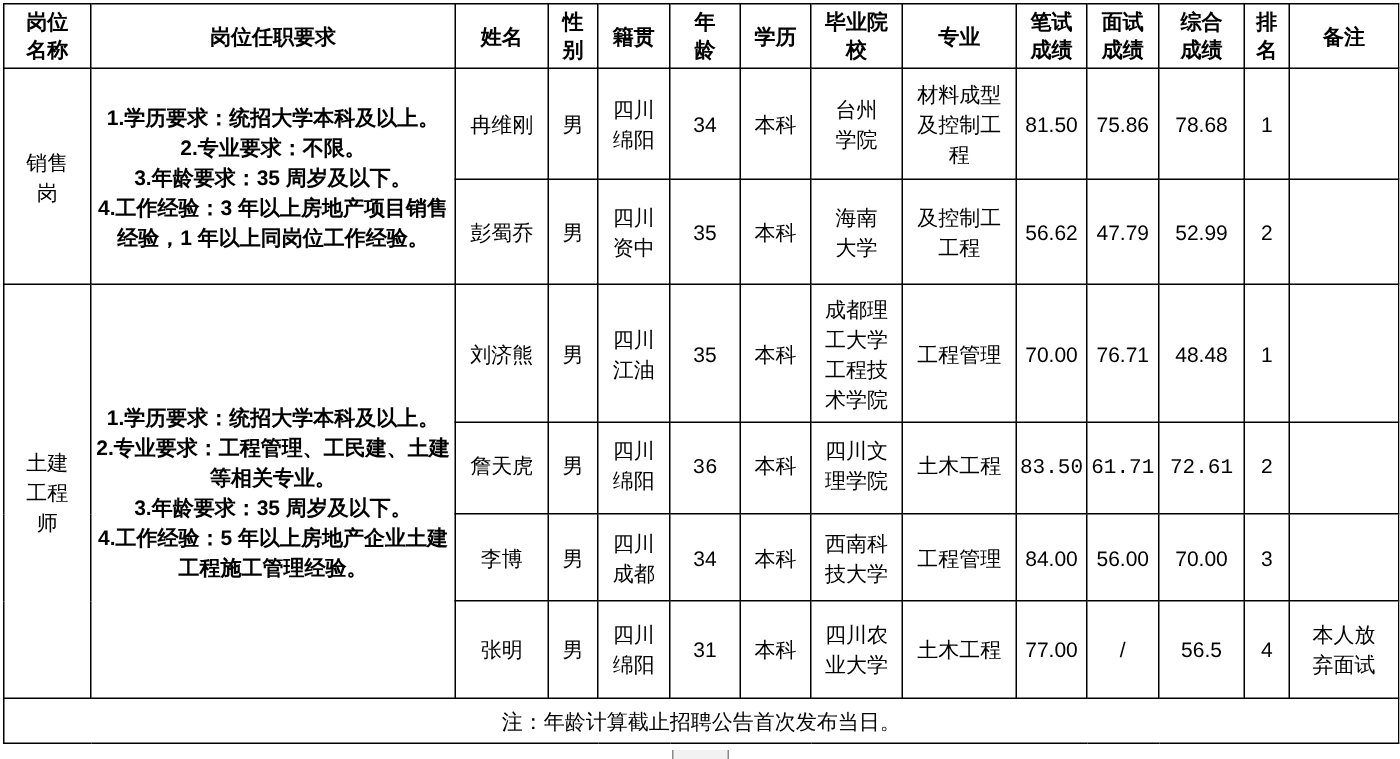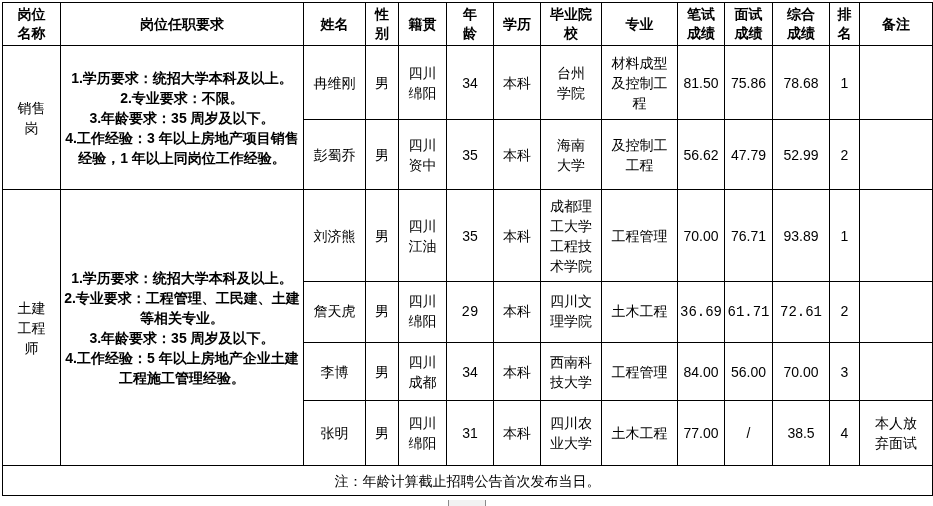--- a/index.html
+++ b/index.html
@@ -169,35 +169,35 @@
 江油</td>
         <td>35</td>
         <td>本科</td>
         <td>成都理
 工大学
 工程技
 术学院</td>
         <td>工程管理</td>
         <td>70.00</td>
         <td>76.71</td>
-        <td>93.89</td>
+        <td>48.48</td>
         <td>1</td>
         <td></td>
       </tr>
       <tr class="r-4">
         <td>詹天虎</td>
         <td>男</td>
         <td>四川
 绵阳</td>
-        <td>29</td>
+        <td>36</td>
         <td>本科</td>
         <td>四川文
 理学院</td>
         <td>土木工程</td>
-        <td>36.69</td>
+        <td>83.50</td>
         <td>61.71</td>
         <td>72.61</td>
         <td>2</td>
         <td></td>
       </tr>
       <tr class="r-5">
         <td>李博</td>
         <td>男</td>
         <td>四川
 成都</td>
@@ -217,21 +217,21 @@
         <td>男</td>
         <td>四川
 绵阳</td>
         <td>31</td>
         <td>本科</td>
         <td>四川农
 业大学</td>
         <td>土木工程</td>
         <td>77.00</td>
         <td>/</td>
-        <td>38.5</td>
+        <td>56.5</td>
         <td>4</td>
         <td>本人放
 弃面试</td>
       </tr>
       <tr class="r-note">
         <td class="note-cell" colspan="14">注：年龄计算截止招聘公告首次发布当日。</td>
       </tr>
     </tbody>
   </table>
   <div class="scroll-fragment"></div>

